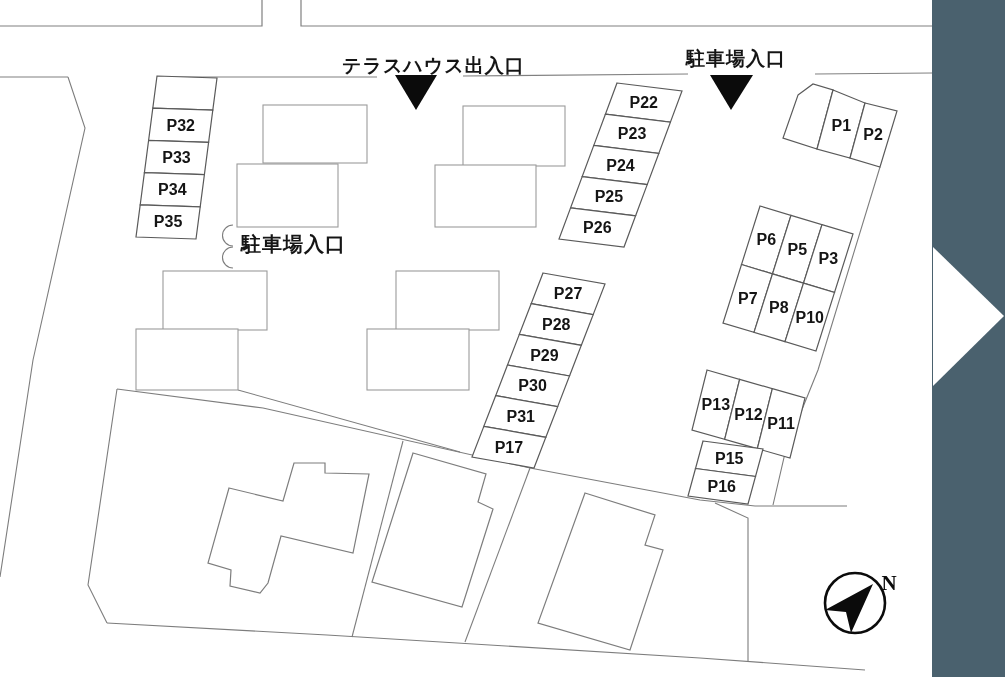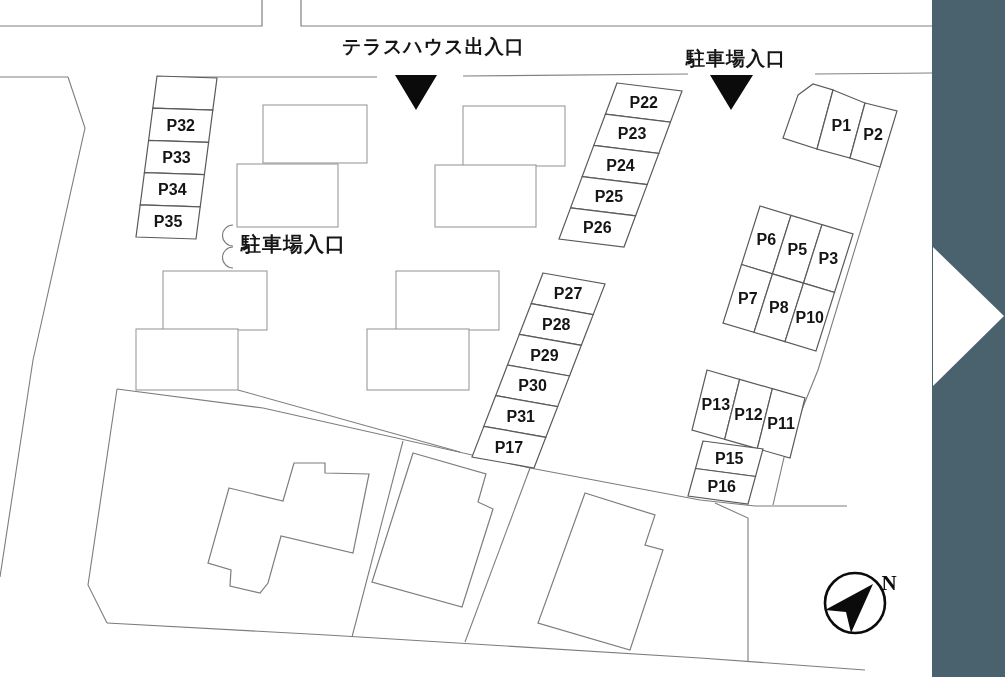--- a/index.html
+++ b/index.html
@@ -8,21 +8,21 @@
   #plan-svg{position:absolute;left:0;top:0;}
   .road{stroke:var(--road,#808080);stroke-width:1.2;fill:none;}
   .bound{stroke:var(--line,#7d7d7d);stroke-width:1.1;fill:none;}
   .bld{stroke:var(--bline,#9b9b9b);stroke-width:1.1;fill:#ffffff;}
   .house{stroke:var(--line,#7d7d7d);stroke-width:1.2;fill:#ffffff;}
   .stall{stroke:var(--pline,#5a5a5a);stroke-width:1.2;fill:#ffffff;}
   .cell-label{font:600 16px "Liberation Sans",sans-serif;fill:var(--txt,#151515);
               text-anchor:middle;dominant-baseline:central;}
   .entrance-label{position:absolute;color:var(--txt,#151515);font-weight:600;
                   white-space:nowrap;letter-spacing:1px;}
-  #terrace-label{left:342px;top:34px;font-size:19px;}
+  #terrace-label{left:342px;top:53px;font-size:19px;}
   #parking-top-label{left:686px;top:46px;font-size:19px;}
   #parking-side-label{left:241px;top:231px;font-size:20px;}
   .tri{fill:#0b0b0b;}
   .compass-n{font:bold 21px "Liberation Serif",serif;fill:#0b0b0b;
              text-anchor:middle;dominant-baseline:central;}
 </style>
 </head>
 <body>
 
 <div id="stage">

